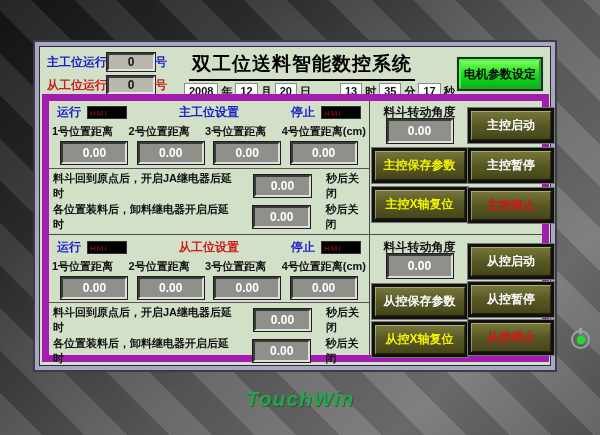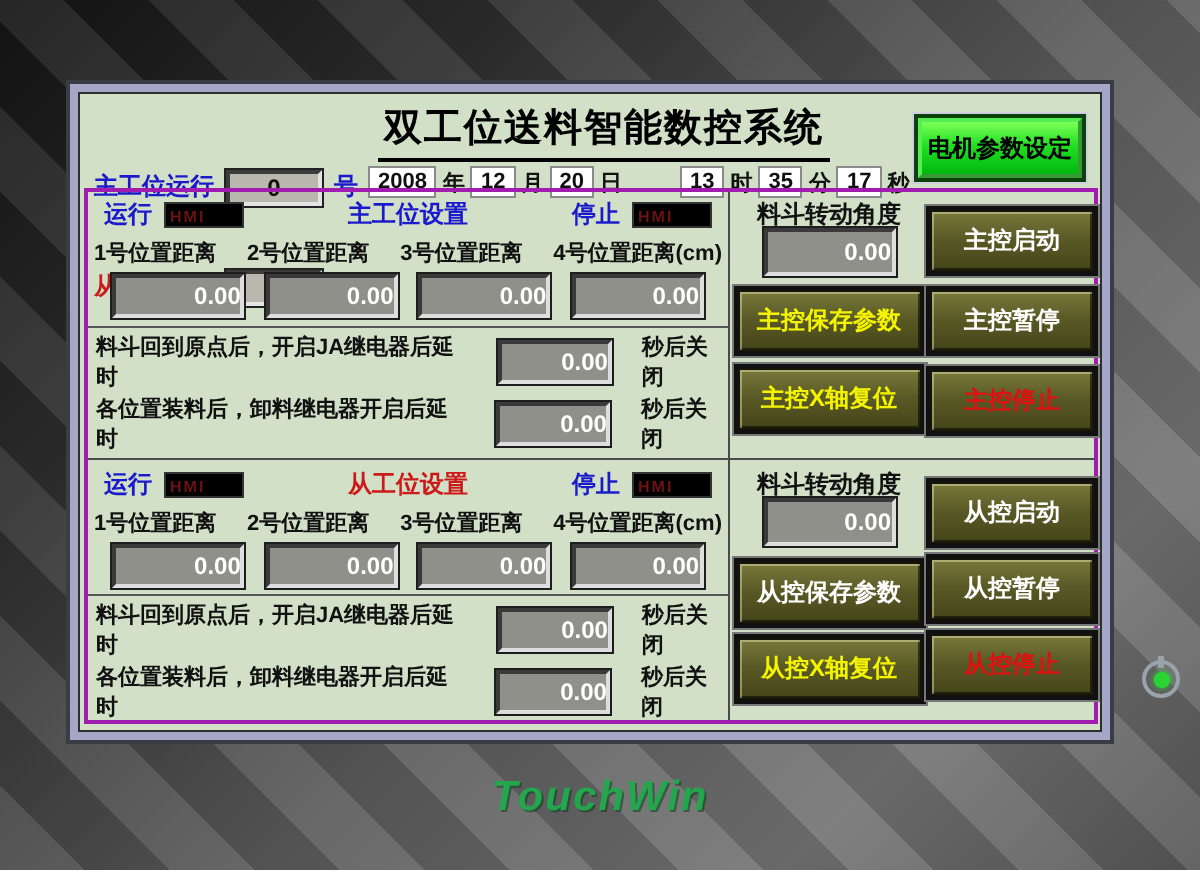--- a/index.html
+++ b/index.html
@@ -11,21 +11,21 @@
       linear-gradient(135deg,#141414 0%,#2e2e2e 25%,#5c5c5c 55%,#757575 80%,#585858 100%);
   }
   .panel{
     position:absolute; left:35px; top:42px; width:520px; height:328px;
     background:#d2e0c8;
     border:4px solid #a6a6c6;
     box-shadow:0 0 0 2px #3c3c46, inset 0 0 0 1px #2e2e2e;
   }
   
   .hdr-counters{ position:absolute; left:8px; top:7px; }
-  .cntrow{ display:flex; align-items:flex-start; gap:6px; margin-bottom:5px; font-size:12px; font-weight:bold;margin-top:32px; }
+  .cntrow{ display:flex; align-items:center; margin-bottom:5px; font-size:12px; font-weight:bold; }
   .blue{ color:#1a1acc; } .red{ color:#cc1a1a; }
   .cbox{
     width:48px; height:18px; line-height:15px; text-align:center;
     background:#b8b8ae; color:#111; font-weight:bold; font-size:12px;
     border:2px solid; border-color:#3c3c3c #e4e4e4 #e4e4e4 #3c3c3c; box-shadow:0 0 0 1px #222;
   }
   .page-title{
     position:absolute; left:150px; top:5px; font-size:19px; font-weight:bold; color:#000;
     letter-spacing:1px; border-bottom:2px solid #000; padding:0 3px 2px;
   }
@@ -40,39 +40,39 @@
     display:flex; align-items:center; justify-content:center;
     background:linear-gradient(180deg,#7dff57 0%,#22e022 45%,#00b810 100%);
     color:#000; font-size:12px; font-weight:bold;
     border:2px outset #55ee55; box-shadow:0 0 0 2px #0a420a, 0 0 0 3px #cfcfe0;
     cursor:pointer;
     margin-left:6px;
   }
   
   .bodyarea{
     position:absolute; left:3px; top:48px; width:507px; height:268px;
-    border:2px solid #a21caf;
+    border:7px solid #a21caf;
   }
   .vdiv{ position:absolute; left:320px; top:0; width:1px; height:100%; background:#4a4a4a; }
   .hdiv{ position:absolute; left:0; top:133px; width:100%; height:1px; background:#4a4a4a; }
   .leftbox{ position:absolute; left:0; width:320px; }
   .s0-settings{ top:0; height:68px; border-bottom:1px solid #555; }
   .s0-delays{ top:69px; height:64px; }
   .s1-settings{ top:135px; height:67px; border-bottom:1px solid #555; }
   .s1-delays{ top:203px; height:65px; }
   .runrow{ display:flex; align-items:center; gap:6px; padding:3px 8px 0; font-size:12px; font-weight:bold; }
   .sec-title{ flex:1; text-align:center; }
   .lamp{
     width:40px; height:13px; background:#000; color:#6e1212; font-size:8px; font-weight:bold;
     line-height:13px; padding-left:2px; letter-spacing:1px; border:1px solid #333; overflow:hidden;
   }
   .lblrow{ display:flex; justify-content:space-between; padding:3px 3px 0; font-size:11px; font-weight:bold; color:#111; }
   .fldrow{ display:flex; justify-content:space-evenly; padding:3px 2px 0; }
   .field{
-    background:#90908a; color:#fff; font-weight:bold; font-size:12px; text-align:right;
+    background:#90908a; color:#fff; font-weight:bold; font-size:12px; text-align:center;
     border:2px solid; border-color:#3a3a3a #dedede #dedede #3a3a3a; box-shadow:0 0 0 1px #1d1d1d;
     width:66px; height:22px; line-height:18px; cursor:pointer;
   }
   .delayrow{ display:flex; align-items:center; gap:15px; padding-left:4px; height:31px; font-size:11px; font-weight:bold; color:#111; }
   .delayrow .field{ width:58px; height:22px; }
   
   .midcol{ position:absolute; left:321px; top:0; width:99px; height:100%; }
   .rightcol{ position:absolute; left:420px; top:0; width:87px; height:100%; }
   .angle-label{ position:absolute; left:0; width:100%; text-align:center; font-size:12px; font-weight:bold; color:#111; }
   .angle-box{ position:absolute; left:50%; transform:translateX(-50%); width:66px; height:24px; line-height:20px; }

